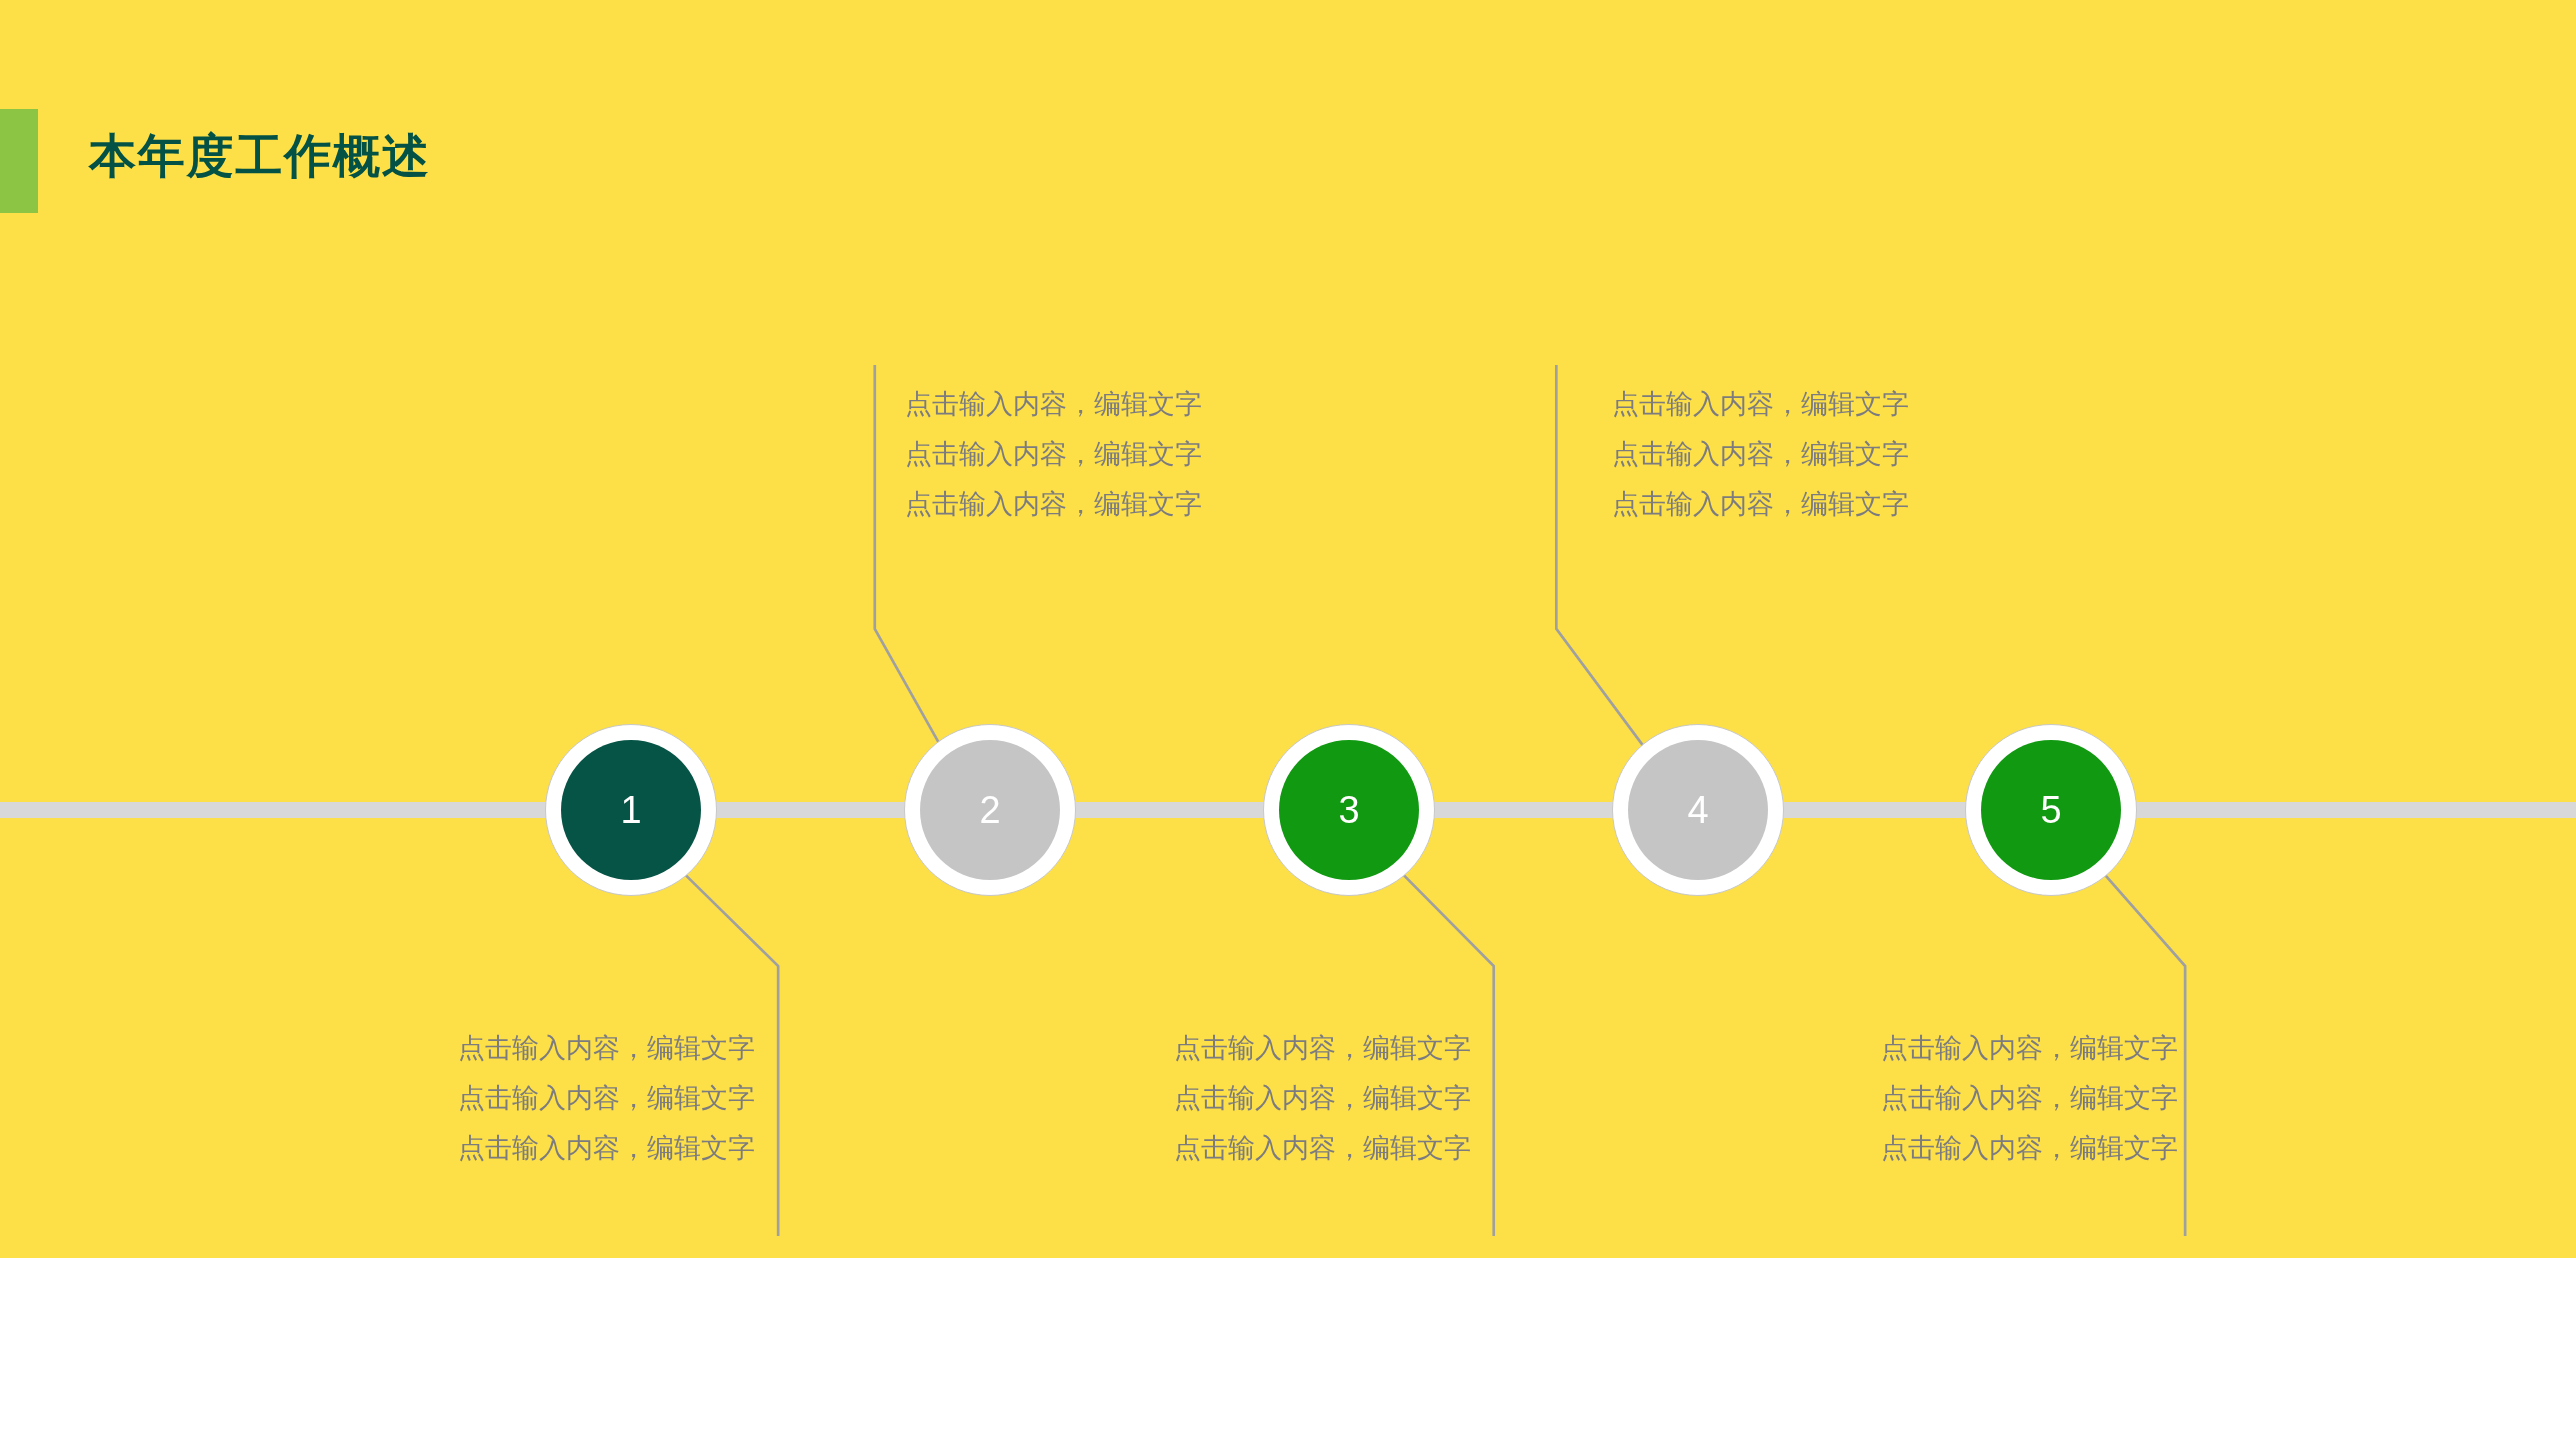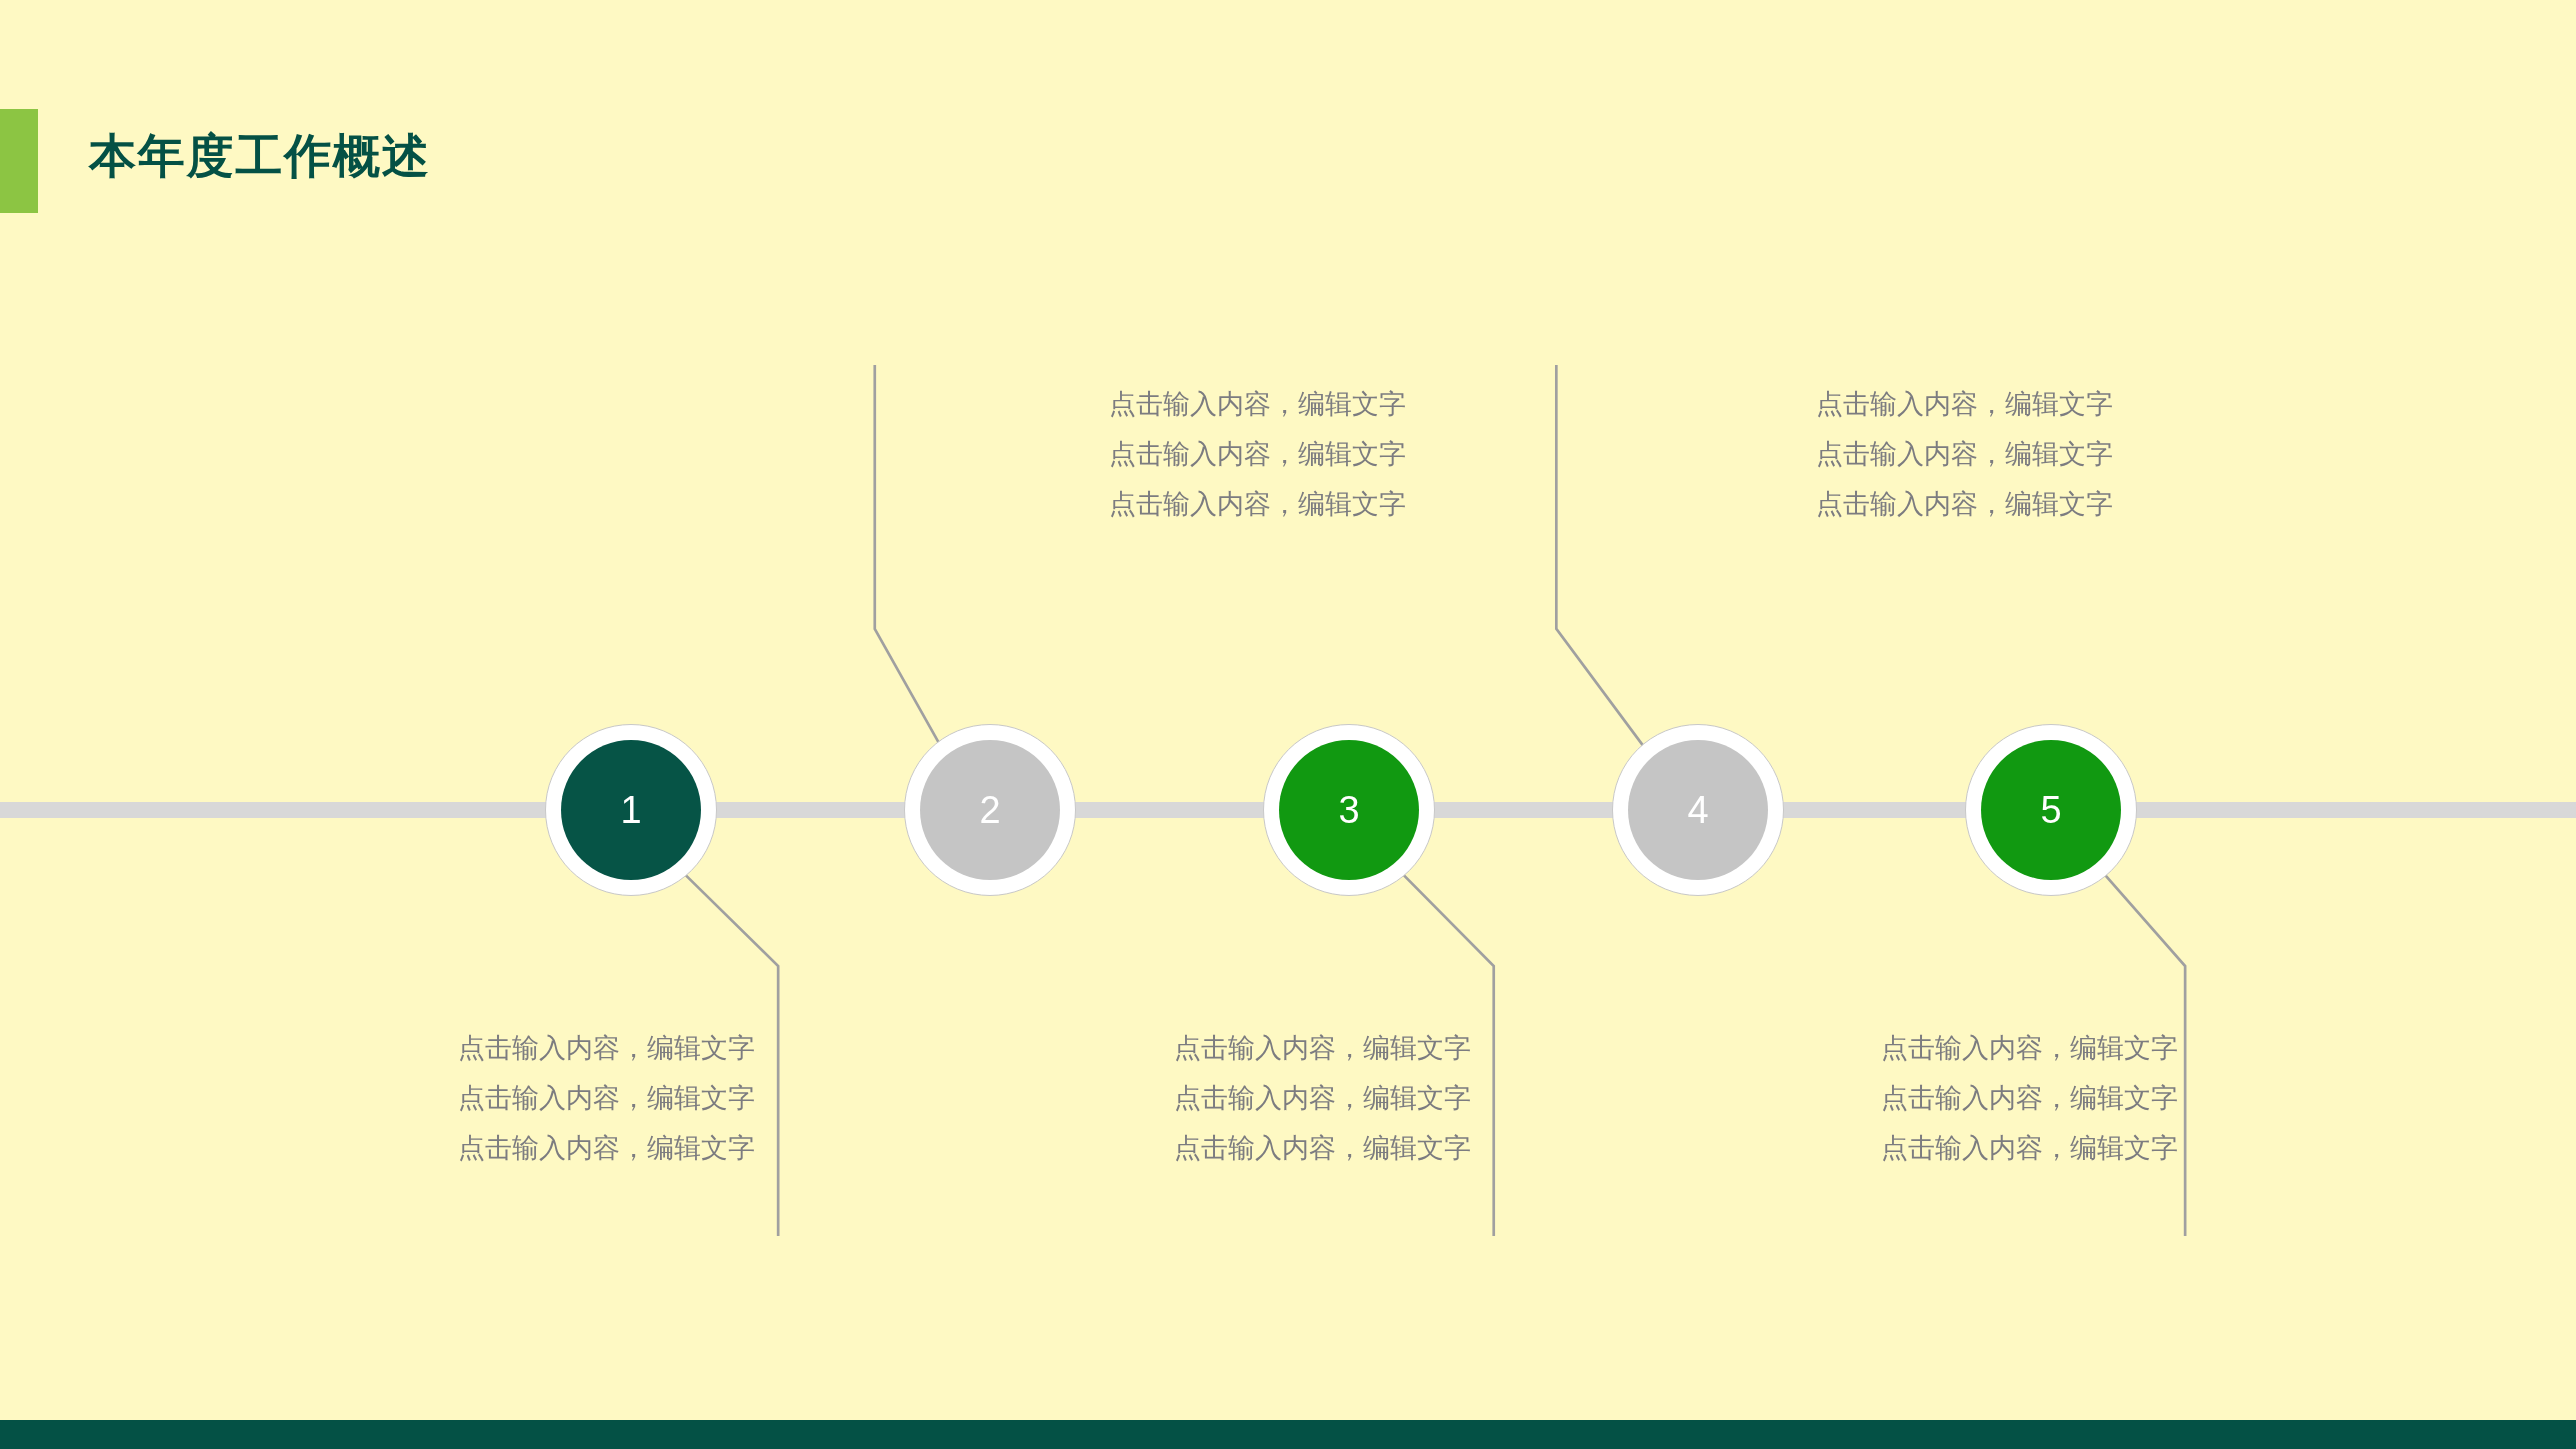--- a/index.html
+++ b/index.html
@@ -6,22 +6,22 @@
     margin: 0;
     padding: 0;
     background: #ffffff;
   }
   body {
     font-family: "Liberation Sans", "DejaVu Sans", sans-serif;
   }
   #slide {
     position: relative;
     width: 2576px;
-    height: 1449px;
-    background: #fef9c3;
+    height: 1258px;
+    background: #fde047;
     overflow: hidden;
   }
 
   
   .title-accent {
     position: absolute;
     left: 0;
     top: 109px;
     width: 38px;
     height: 104px;
@@ -102,21 +102,21 @@
   
   .txt-block {
     position: absolute;
     font-size: 27px;
     line-height: 50px;
     color: #7c7c80;
     white-space: nowrap;
   }
   .txt-block.align-left  { text-align: left; }
   .txt-block.align-right { text-align: right; }
-  .txt-line { display: block; text-align: right; }
+  .txt-line { display: block; }
 </style>
 </head>
 <body>
 
 <div id="slide">
 
   <div class="title-accent"></div>
   <div class="page-title">本年度工作概述</div>
 
   <div class="timeline-bar"></div>

